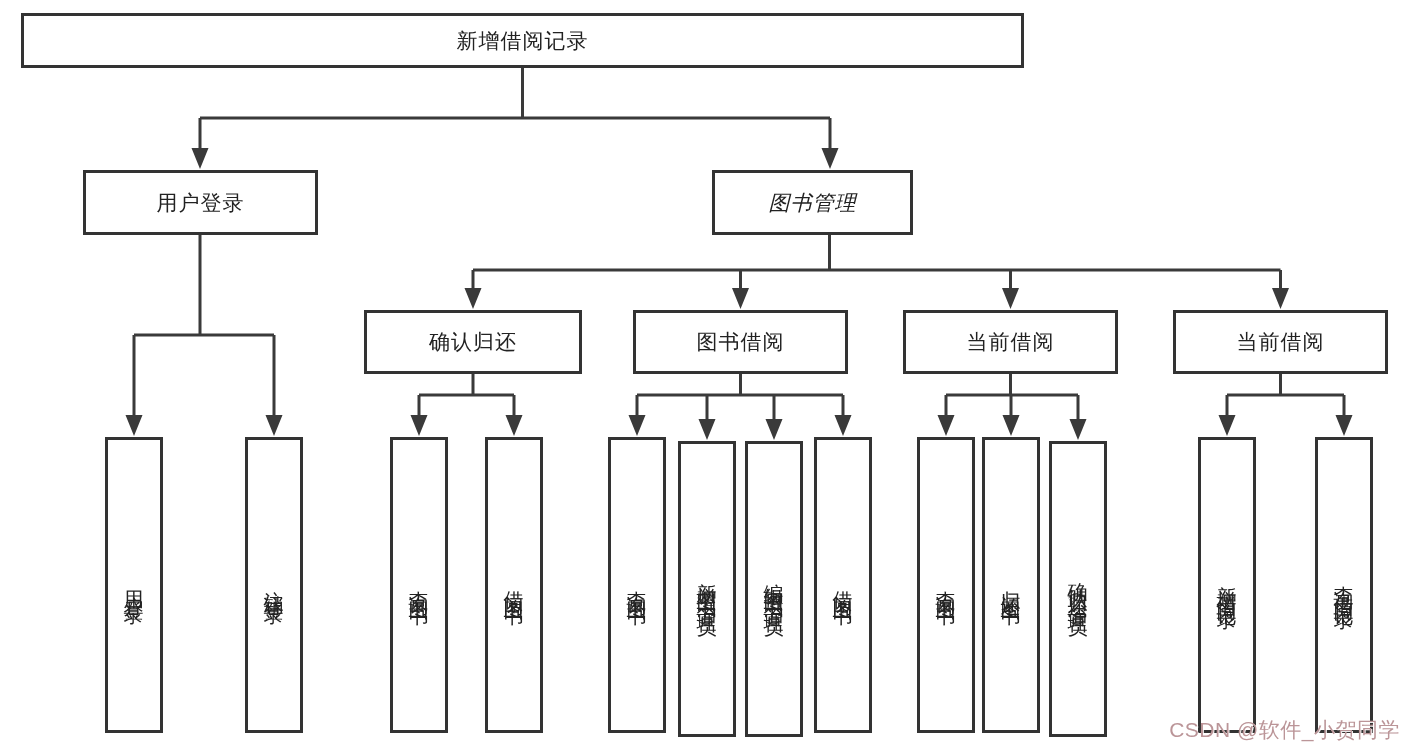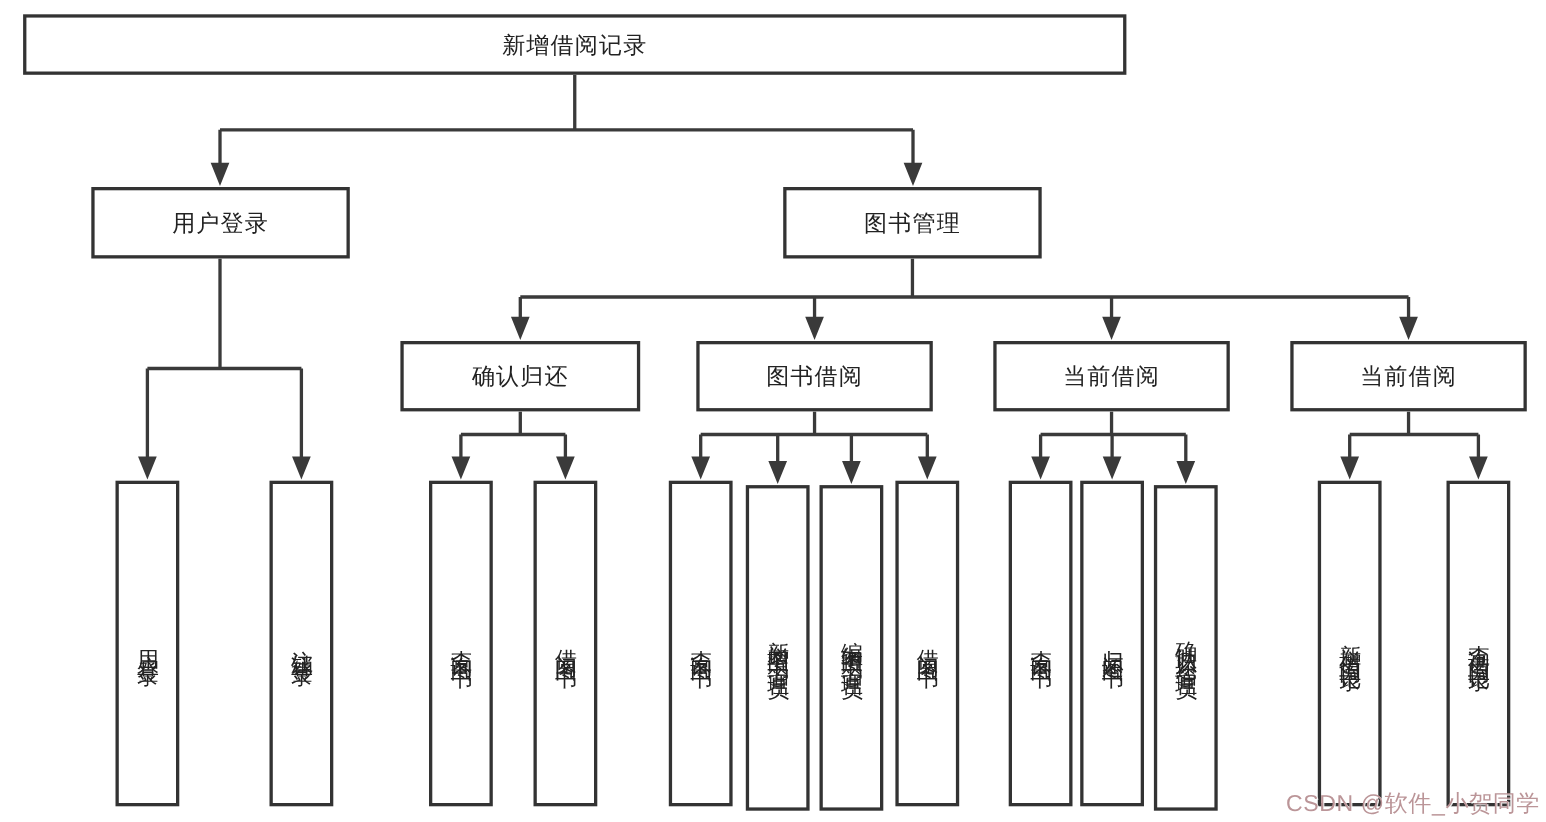--- a/index.html
+++ b/index.html
@@ -74,21 +74,21 @@
       M1335.5 415 L1352.5 415 L1344 436 Z"></path>
   </svg>
 
   <div class="hbox" style="left:21px;top:13px;width:1003px;height:55px;">
     <span>新增借阅记录</span>
   </div>
 
   <div class="hbox" style="left:83px;top:170px;width:235px;height:65px;">
     <span>用户登录</span>
   </div>
-  <div class="hbox" style="left:712px;top:170px;width:235px;height:65px;">
+  <div class="hbox" style="left:712px;top:170px;width:201px;height:65px;font-style:italic;">
     <span>图书管理</span>
   </div>
 
   <div class="hbox" style="left:364px;top:310px;width:218px;height:64px;">
     <span>确认归还</span>
   </div>
   <div class="hbox" style="left:633px;top:310px;width:215px;height:64px;">
     <span>图书借阅</span>
   </div>
   <div class="hbox" style="left:903px;top:310px;width:215px;height:64px;">

